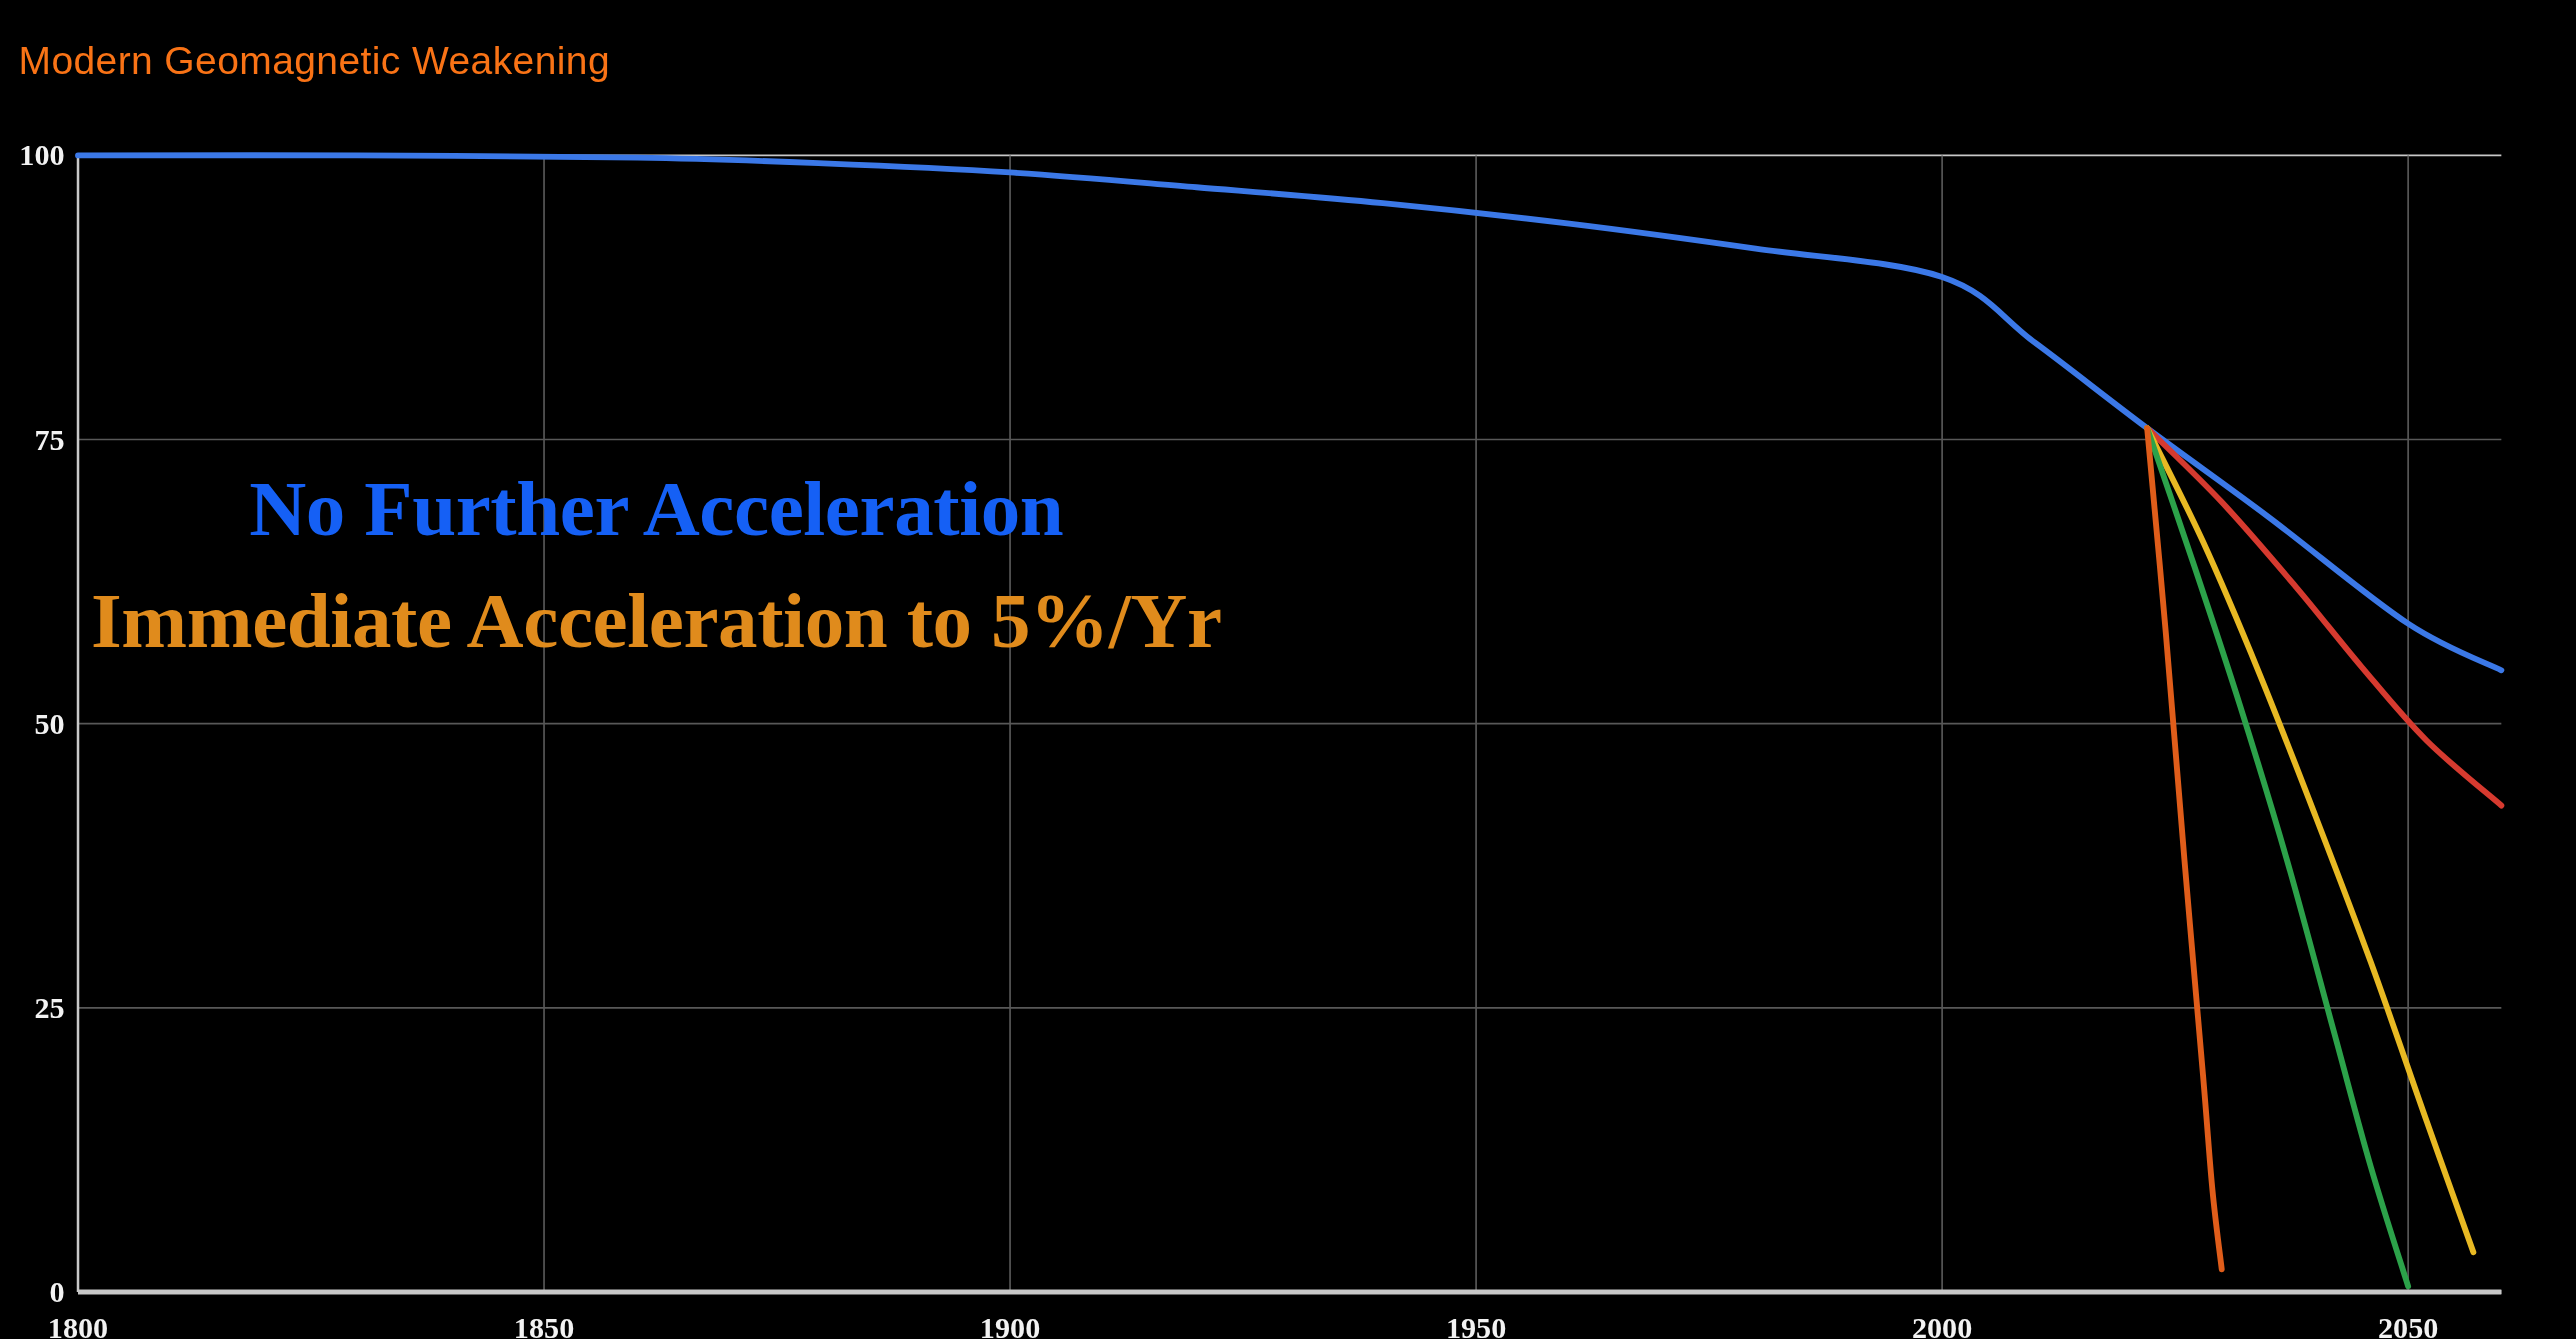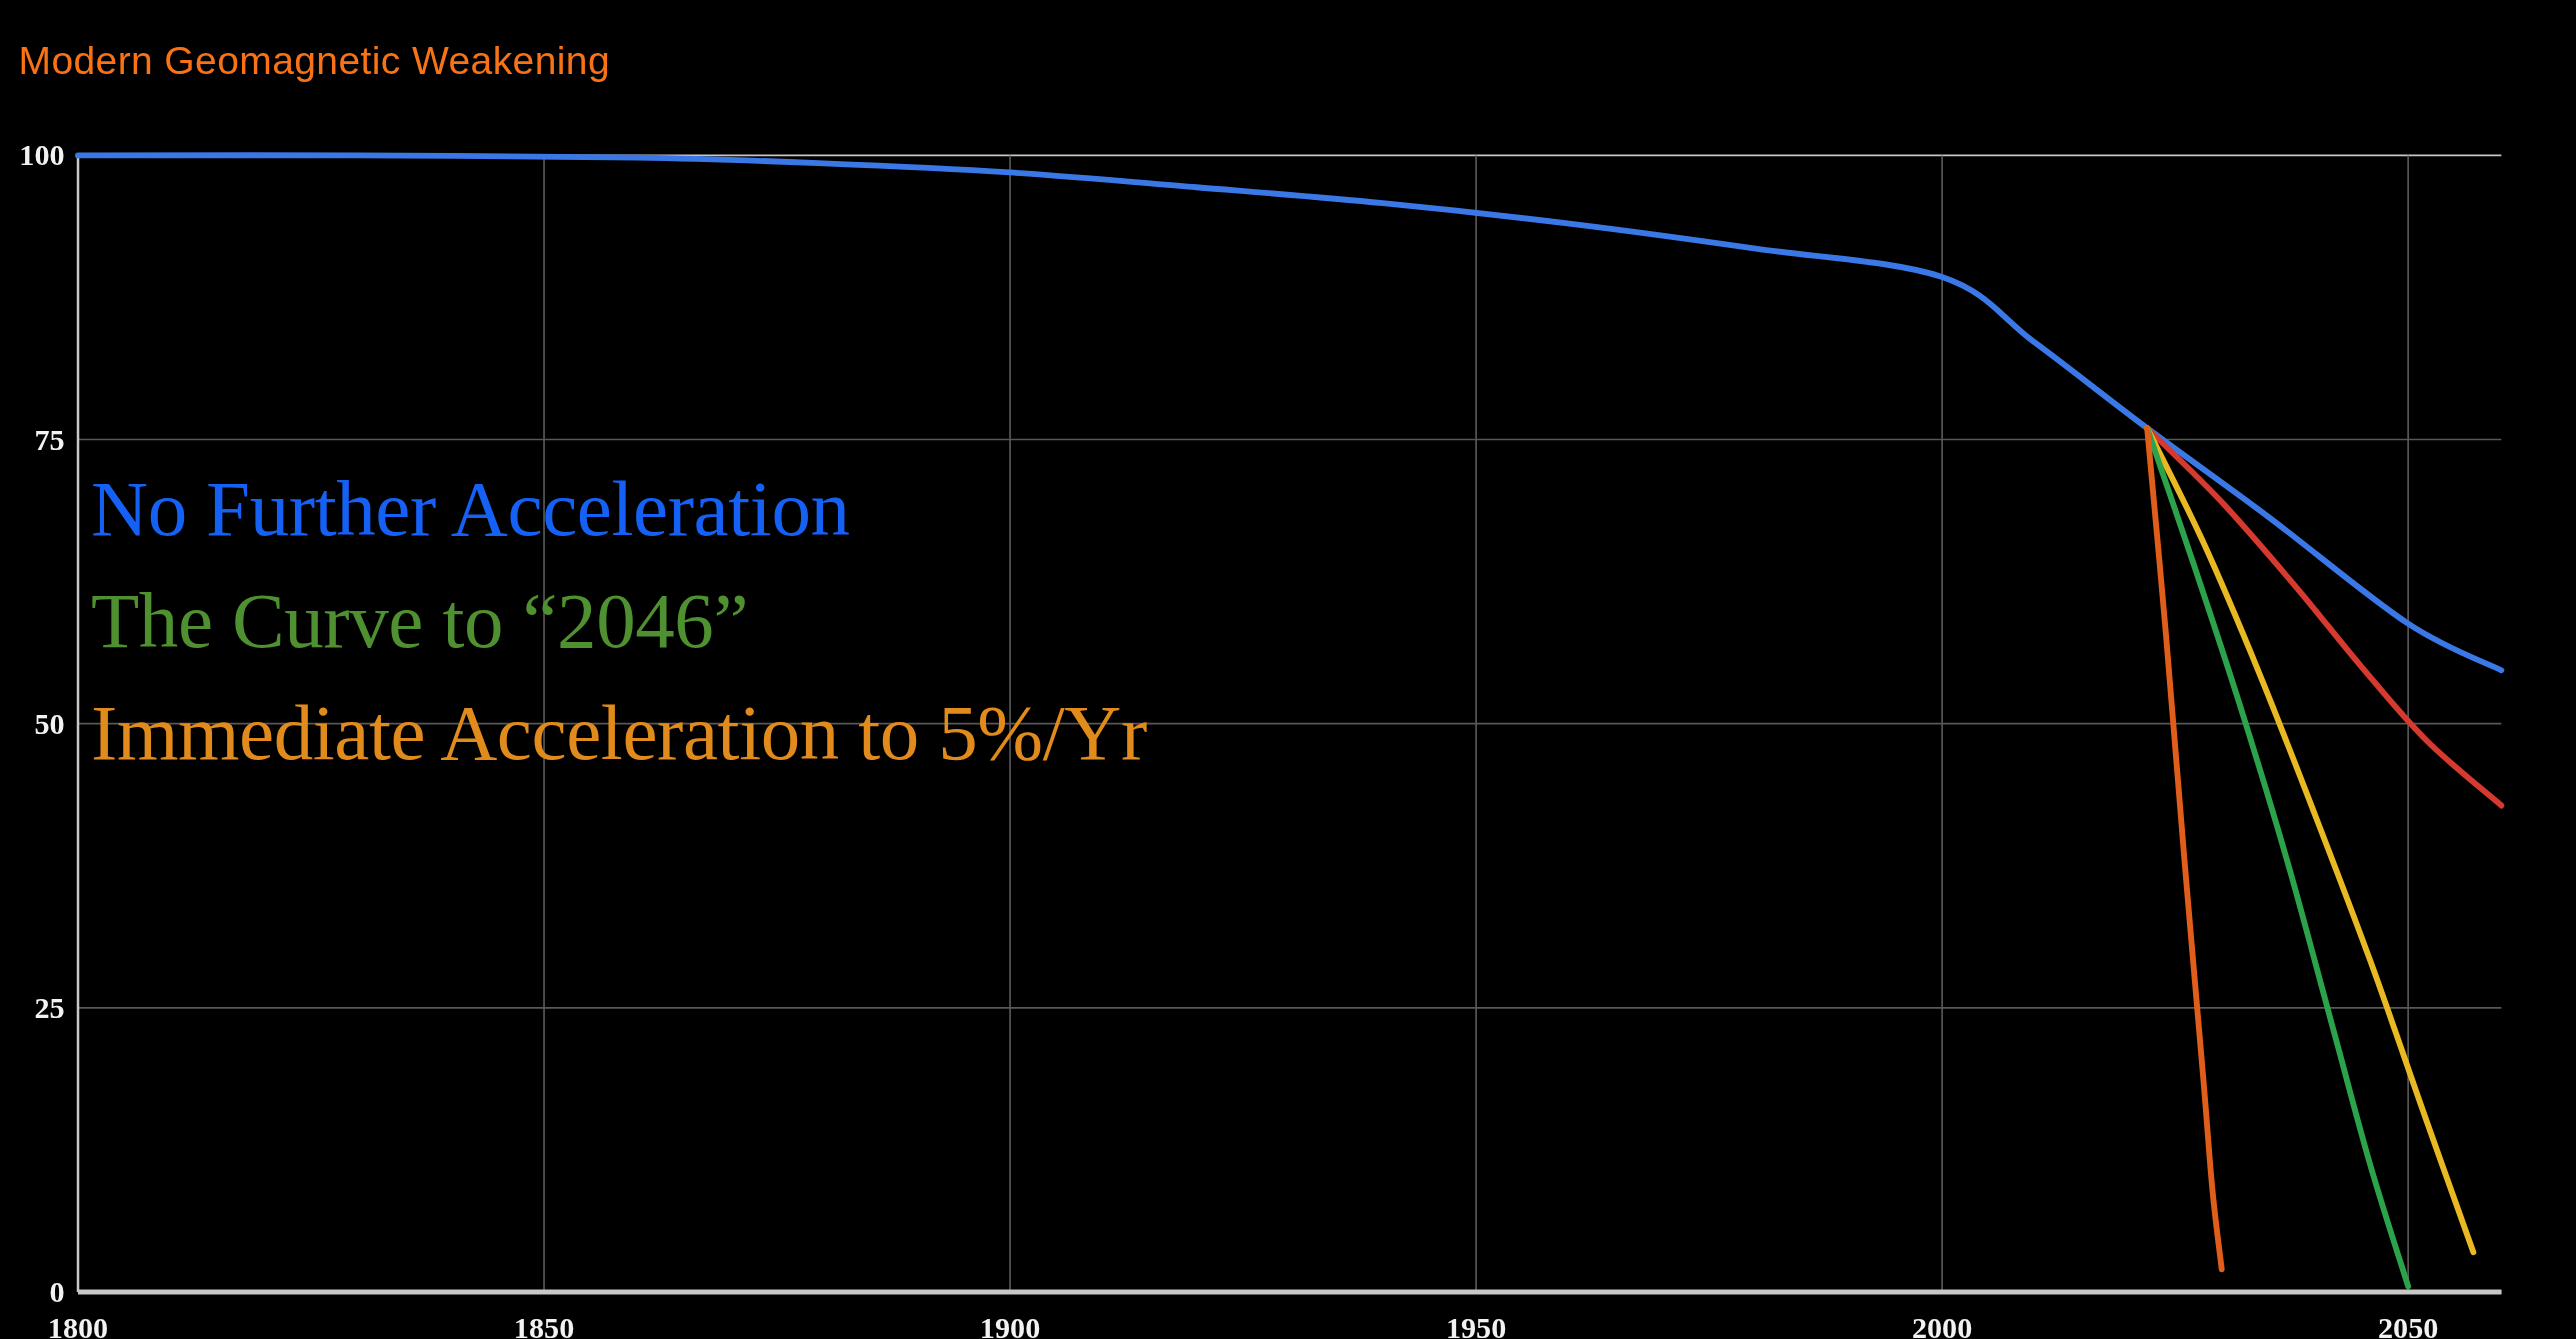--- a/index.html
+++ b/index.html
@@ -46,25 +46,26 @@
   #legend {
     position: absolute;
     left: 91px;
     top: 453px;
     display: flex;
     flex-direction: column;
     gap: 0px;
   }
   .legend-entry {
     font-family: "Liberation Serif", serif;
-    font-weight: normal;
+    font-weight: bold;
     font-size: 79px;
     line-height: 112px;
     white-space: nowrap;
     letter-spacing: -0.4px;
+    text-align: center;
   }
   .legend-entry.e0 { color: #1560f5; }
   .legend-entry.e1 { color: #fb1a0d; }
   .legend-entry.e2 { color: #f9f80c; }
   .legend-entry.e3 { color: #4f9130; }
   .legend-entry.e4 { color: #e08b1c; }
 </style>
 </head>
 <body>
 
@@ -111,18 +112,17 @@
         <text x="648.5769230769231" y="1595" class="axis-tick-label xtick">1850</text>
         <text x="1204.1538461538462" y="1595" class="axis-tick-label xtick">1900</text>
         <text x="1759.730769230769" y="1595" class="axis-tick-label xtick">1950</text>
         <text x="2315.3076923076924" y="1595" class="axis-tick-label xtick">2000</text>
         <text x="2870.8846153846152" y="1595" class="axis-tick-label xtick">2050</text>
       </g>
   </svg>
 
   <div id="legend">
     <div class="legend-entry e0">No Further Acceleration</div>
-    <div class="legend-entry e3">The Curve to “2046”</div>
     <div class="legend-entry e4">Immediate Acceleration to 5%/Yr</div>
   </div>
 
 </div>
 
 
 </body></html>

